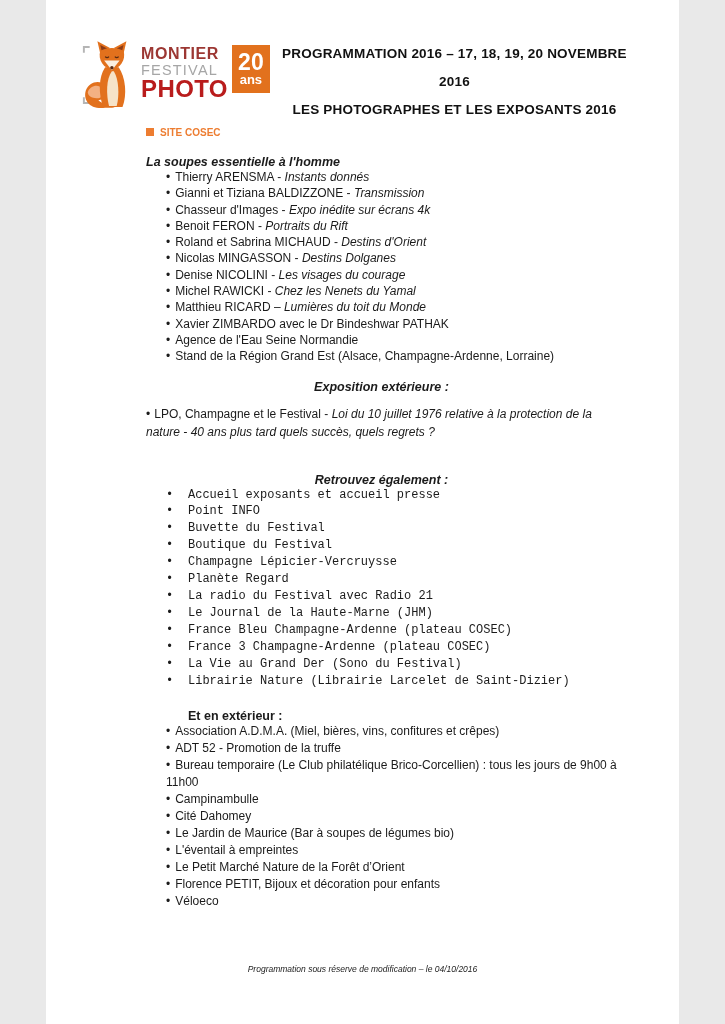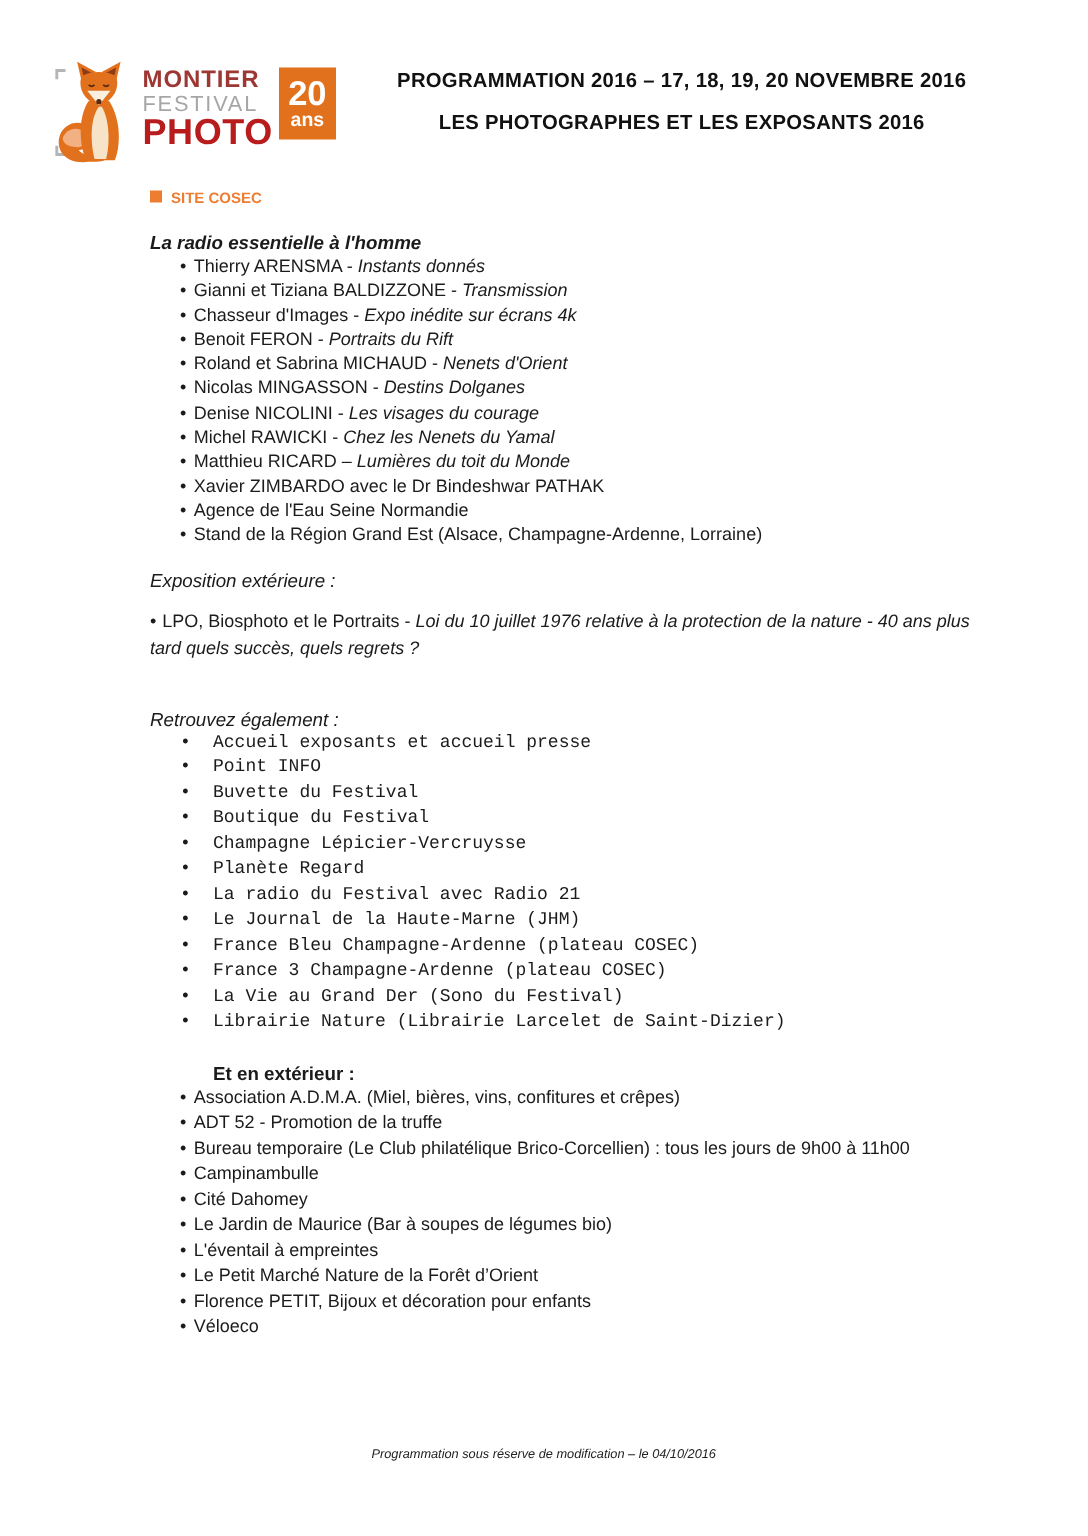--- a/index.html
+++ b/index.html
@@ -1,17 +1,17 @@
 <!DOCTYPE html>
 <html lang="fr"><head>
 <meta charset="utf-8">
 <style>
   html,body { margin:0; padding:0; background:#e9e9e9; }
   .page {
-    position:relative; width:725px; height:1024px; margin:0 auto;
+    position:relative; width:633px; height:1024px; margin:0 auto;
     background:#ffffff; overflow:hidden;
     font-family:"Liberation Sans", sans-serif; color:#1b1b1b;
   }
 
   
   .logo-header { display:flex; align-items:flex-start; padding:38px 40px 0 34px; height:76px; }
   .logo { display:flex; align-items:flex-start; flex:0 0 auto; }
   .fox-wrap { width:58px; height:74px; }
   .logo-words { display:flex; flex-direction:column; margin-left:3px; margin-top:8px; }
   .lw1 { font-weight:bold; color:#9C3733; font-size:16px; line-height:16px; letter-spacing:0.6px; }
@@ -34,21 +34,21 @@
   .subtitle { font-weight:bold; font-style:italic; font-size:12.5px; margin-top:15px; }
 
   ul.list { list-style:none; margin:0; padding:0; }
   .list .b { flex:0 0 auto; }
   .list li { display:block;margin-left:20px; }
 
   .list1 { margin-top:13px; padding-left:3px; }
   .list1 li { line-height:16.3px; }
   .list1 .b { margin-right:5px; }
 
-  .sec-h { font-weight:normal; font-style:italic; font-size:12.5px; }
+  .sec-h { font-weight:bold; font-style:italic; font-size:12.5px;text-align:center; }
   .expo-h { margin-top:15px; }
   .para { margin:11px 0 0; line-height:18.5px; }
   .para .b { margin-right:4px; }
 
   .also-h { margin-top:31px; }
   .list2 { margin-top:11px; padding-left:28px;font-family:Liberation Mono, monospace; }
   .list2 li { line-height:16.9px; }
   .list2 .b { display:inline-block; width:22px; }
 
   .out-h { font-weight:bold; font-size:12.5px; margin-top:20px;margin-left:42px; }
@@ -108,52 +108,52 @@
       <div class="title-line">LES PHOTOGRAPHES ET LES EXPOSANTS 2016</div>
     </div>
   </header>
 
   <main class="content">
 
     <div class="site-header">
       <span class="sq"></span><span>SITE COSEC</span>
     </div>
 
-    <div class="subtitle">La radio essentielle à l'homme</div>
+    <div class="subtitle">La soupes essentielle à l'homme</div>
 
     <ul class="list list1">
 
         <li><span class="b">•</span><span>Thierry ARENSMA - </span><i>Instants donnés</i></li>
 
         <li><span class="b">•</span><span>Gianni et Tiziana BALDIZZONE - </span><i>Transmission</i></li>
 
         <li><span class="b">•</span><span>Chasseur d'Images - </span><i>Expo inédite sur écrans 4k</i></li>
 
         <li><span class="b">•</span><span>Benoit FERON - </span><i>Portraits du Rift</i></li>
 
-        <li><span class="b">•</span><span>Roland et Sabrina MICHAUD - </span><i>Nenets d'Orient</i></li>
+        <li><span class="b">•</span><span>Roland et Sabrina MICHAUD - </span><i>Destins d'Orient</i></li>
 
         <li><span class="b">•</span><span>Nicolas MINGASSON - </span><i>Destins Dolganes</i></li>
 
         <li><span class="b">•</span><span>Denise NICOLINI - </span><i>Les visages du courage</i></li>
 
         <li><span class="b">•</span><span>Michel RAWICKI - </span><i>Chez les Nenets du Yamal</i></li>
 
         <li><span class="b">•</span><span>Matthieu RICARD – </span><i>Lumières du toit du Monde</i></li>
 
         <li><span class="b">•</span><span>Xavier ZIMBARDO avec le Dr Bindeshwar PATHAK</span><i></i></li>
 
         <li><span class="b">•</span><span>Agence de l'Eau Seine Normandie</span><i></i></li>
 
         <li><span class="b">•</span><span>Stand de la Région Grand Est (Alsace, Champagne-Ardenne, Lorraine)</span><i></i></li>
       </ul>
 
     <div class="sec-h expo-h">Exposition extérieure :</div>
 
-    <p class="para"><span class="b">•</span><span>LPO, Biosphoto et le Portraits - </span><i>Loi du 10 juillet 1976 relative à la protection de la nature - 40 ans plus tard quels succès, quels regrets ?</i></p>
+    <p class="para"><span class="b">•</span><span>LPO, Champagne et le Festival - </span><i>Loi du 10 juillet 1976 relative à la protection de la nature - 40 ans plus tard quels succès, quels regrets ?</i></p>
 
     <div class="sec-h also-h">Retrouvez également :</div>
 
     <ul class="list list2">
 
         <li><span class="b">•</span><span>Accueil exposants et accueil presse</span><i></i></li>
 
         <li><span class="b">•</span><span>Point INFO</span><i></i></li>
 
         <li><span class="b">•</span><span>Buvette du Festival</span><i></i></li>

